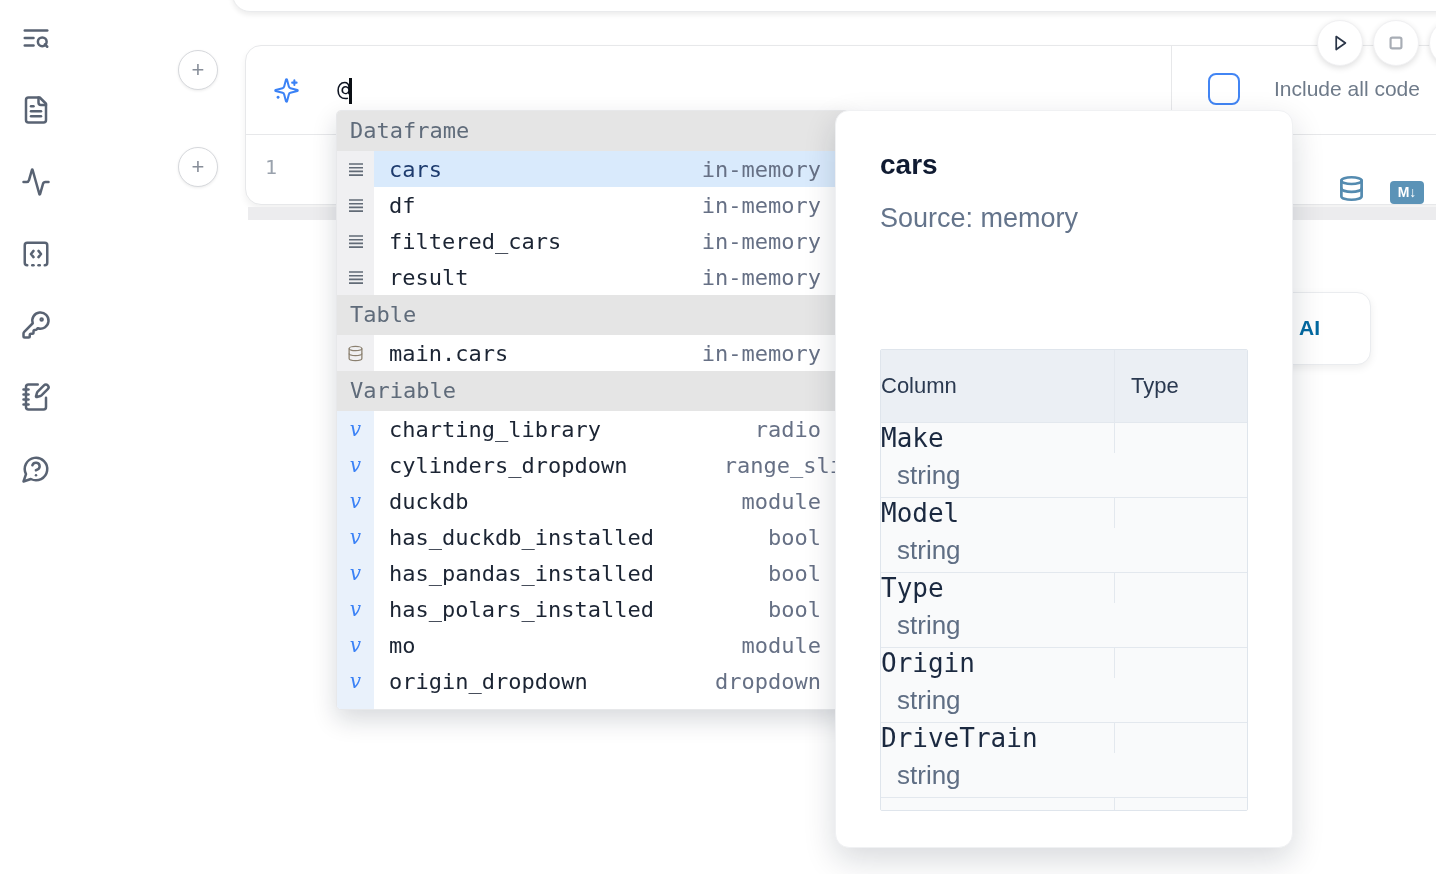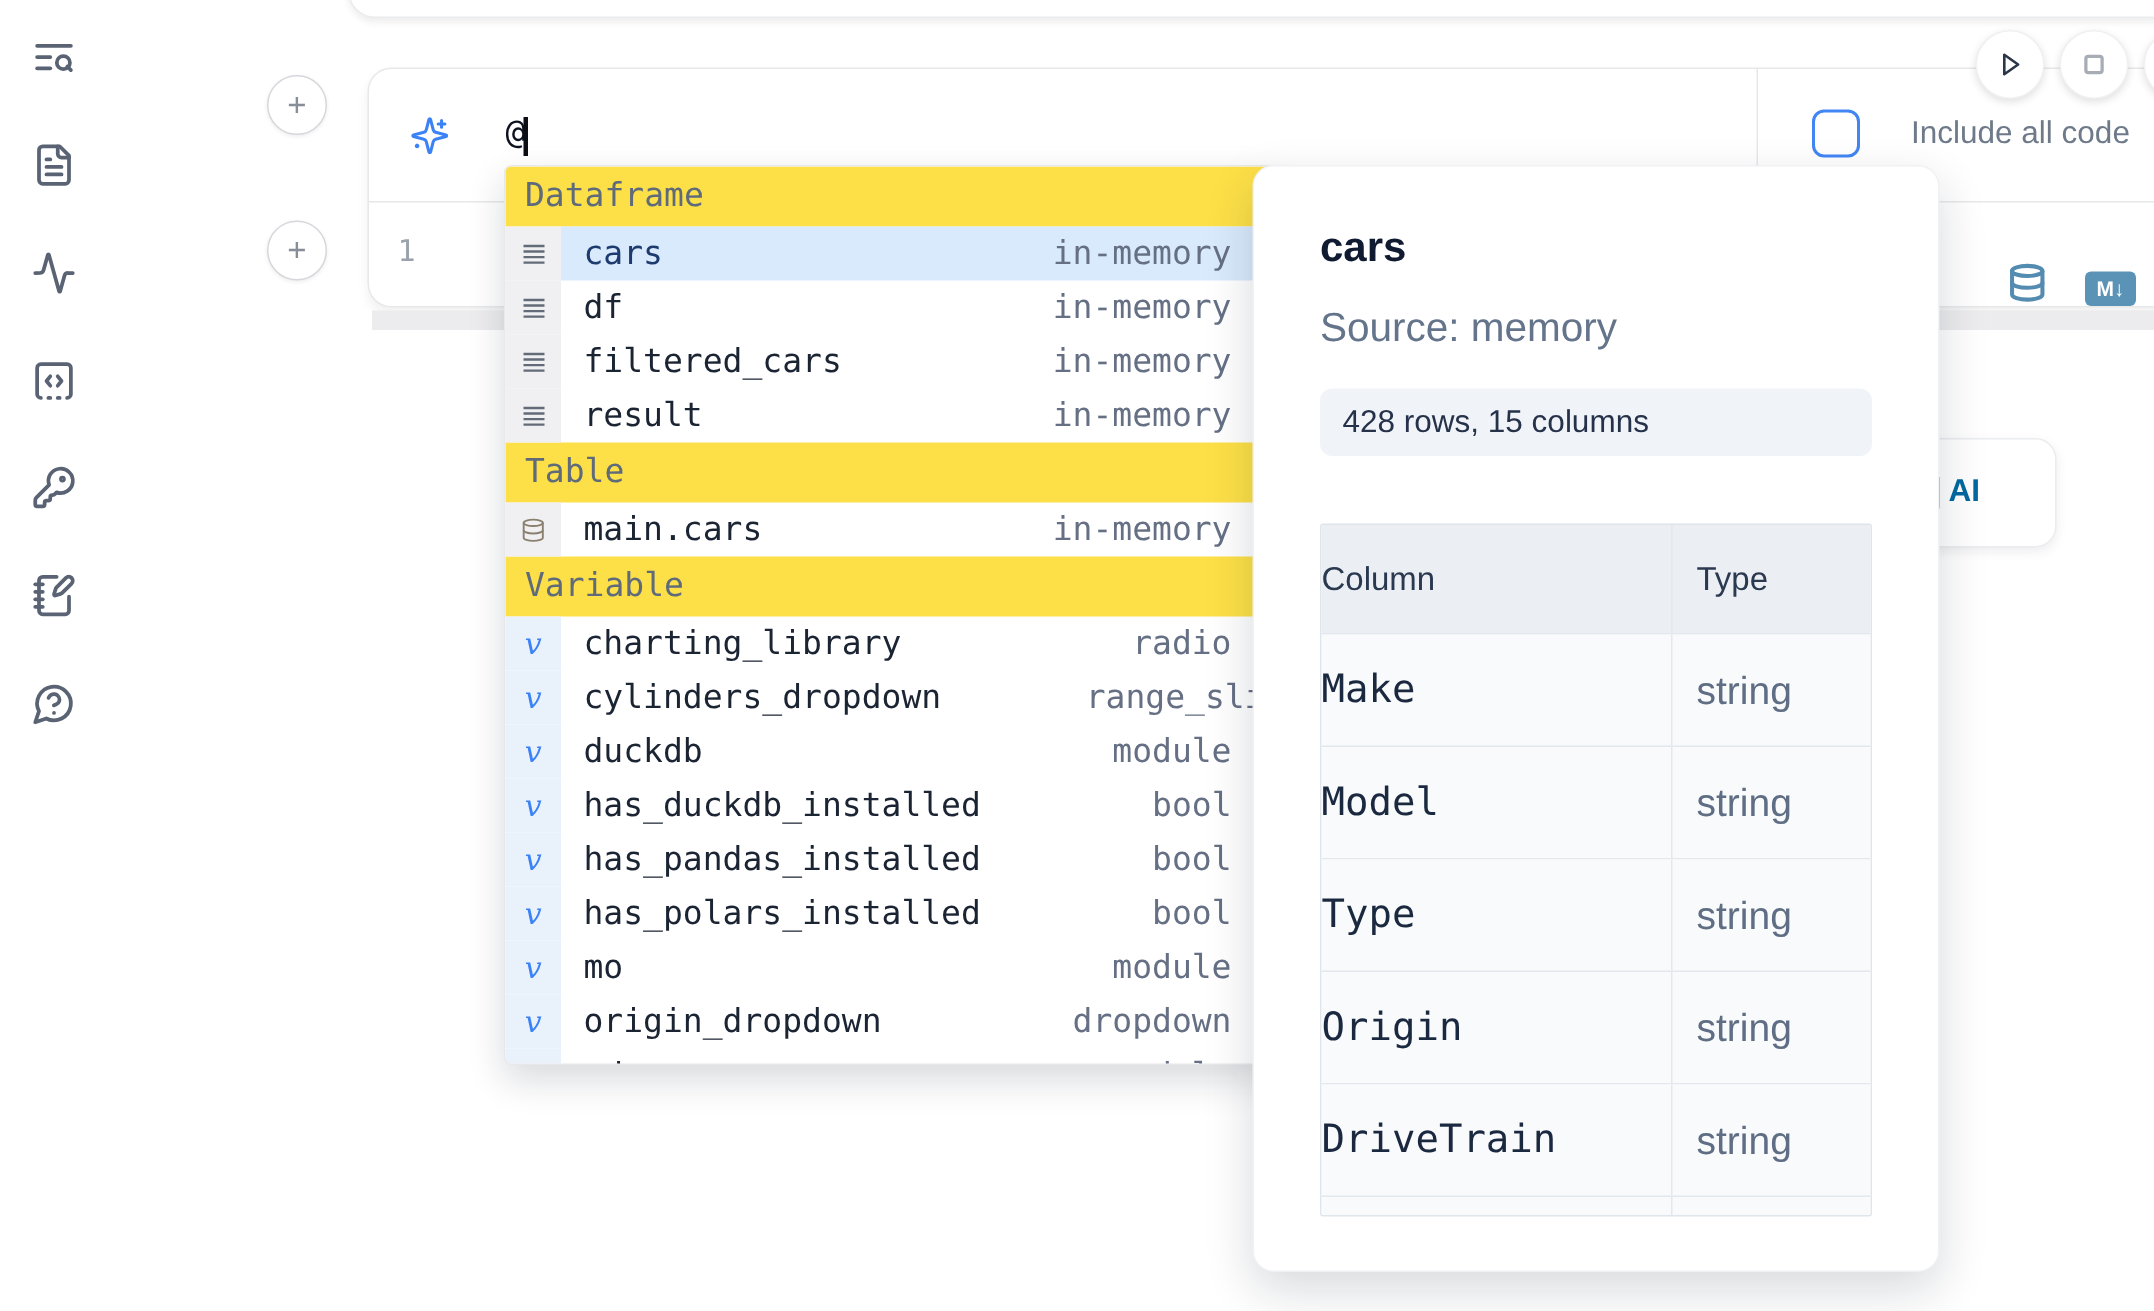--- a/index.html
+++ b/index.html
@@ -59,21 +59,21 @@
   
   .ai-card{position:absolute;left:1155px;top:292px;width:214px;height:71px;background:#fff;
            border:1px solid #eaecef;border-radius:14px;box-shadow:0 3px 8px rgba(0,0,0,.07);z-index:10;cursor:pointer;}
   .ai-card .frag{position:absolute;left:133px;top:25px;width:3.5px;height:21px;background:#3c4657;}
   .ai-card .ai-label{position:absolute;left:143px;top:23px;font-size:21px;font-weight:bold;color:#0369a1;}
 
   
   .dropdown{position:absolute;left:336px;top:110px;width:512px;height:598px;background:#fff;z-index:20;
             border:1px solid #e7e8ea;border-radius:5px;box-shadow:0 10px 24px rgba(15,23,42,.16);
             overflow:hidden;font-size:22px;}
-  .ac-header{height:40px;line-height:40px;background:#fde047;color:#5f6b7a;padding-left:13px;font-size:22px;}
+  .ac-header{height:40px;line-height:40px;background:#e5e5e5;color:#5f6b7a;padding-left:13px;font-size:22px;}
   .ac-row{display:flex;height:36px;align-items:center;cursor:pointer;}
   .gut{width:37px;height:36px;flex:0 0 37px;display:flex;align-items:center;justify-content:center;}
   .gut.gray{background:#f0f0f2;}
   .gut.blue{background:#e9f1fb;}
   .ac-body{flex:1;display:flex;align-items:center;height:36px;min-width:0;}
   .ac-body.sel{background:#d9eafc;}
   .ac-name{padding-left:15px;color:#1b2433;white-space:pre;}
   .ac-body.sel .ac-name{color:#1d3b6e;}
   .ac-detail{margin-left:auto;padding-right:28px;color:#667085;white-space:pre;}
   .ac-detail.clipped{padding-right:6px;}
@@ -85,21 +85,21 @@
          border:1px solid #f0f1f3;border-radius:14px;box-shadow:0 12px 32px rgba(15,23,42,.16);}
   .panel-title{position:absolute;left:44px;top:38px;font-size:28px;font-weight:bold;color:#101b32;}
   .panel-source{position:absolute;left:44px;top:92px;font-size:27px;color:#64748b;}
   .panel-badge{position:absolute;left:44px;top:148px;width:368px;height:45px;background:#f0f4f8;
                border-radius:8px;font-size:21px;color:#25324a;line-height:45px;
                padding-left:15px;box-sizing:border-box;}
   .panel-table{position:absolute;left:44px;top:238px;width:368px;height:462px;overflow:hidden;
                border:1px solid #dfe5ec;border-radius:2px;box-sizing:border-box;}
   .pt-row{display:flex;border-bottom:1px solid #e3e8ee;background:#f9fafb;}
   .pt-row.head{height:72px;background:#ebeff4;}
-  .pt-row.body{height:74px;}
+  .pt-row.body{height:74px;flex-direction:column;}
   .pt-row.partial{height:22px;}
   .pt-c1{width:234px;box-sizing:border-box;padding-left:0;display:flex;align-items:center;
          border-right:1px solid #e3e8ee;}
   .pt-c2{flex:1;box-sizing:border-box;padding-left:16px;display:flex;align-items:center;}
   .pt-head-txt{font-size:22px;color:#2a3950;}
   .pt-name{font-size:26px;color:#1b2940;font-family:"DejaVu Sans Mono","Liberation Mono",monospace;}
   .pt-type{font-size:26px;color:#5f6e84;}
 </style>
 </head>
 <body>
@@ -362,21 +362,20 @@
       <span class="ac-body">
           <span class="ac-name">pd</span>
           <span class="ac-detail">module</span>
         </span>
     </div>
   </div>
 
   <aside class="panel">
     <div class="panel-title">cars</div>
     <div class="panel-source">Source: memory</div>
-    <div class="panel-badge">428 rows, 15 columns</div>
     <div class="panel-table">
       <div class="pt-row head">
         <div class="pt-c1">
             <span class="pt-head-txt">Column</span>
           </div>
         <div class="pt-c2">
             <span class="pt-head-txt">Type</span>
           </div>
       </div>
       <div class="pt-row body">

